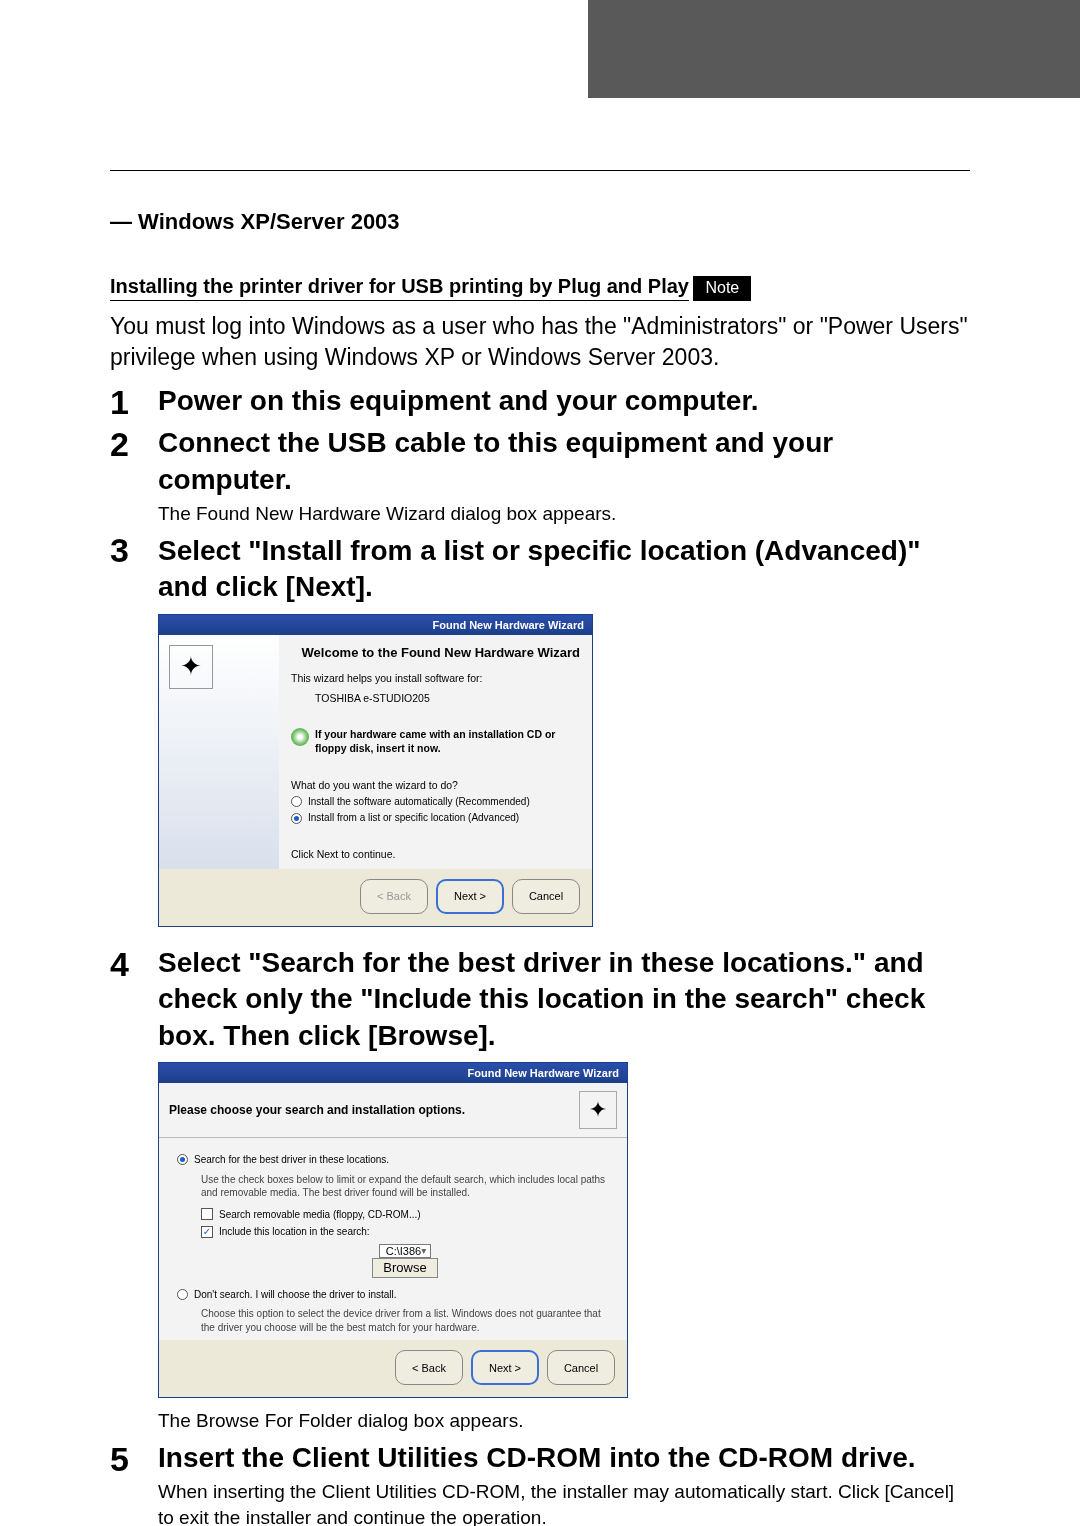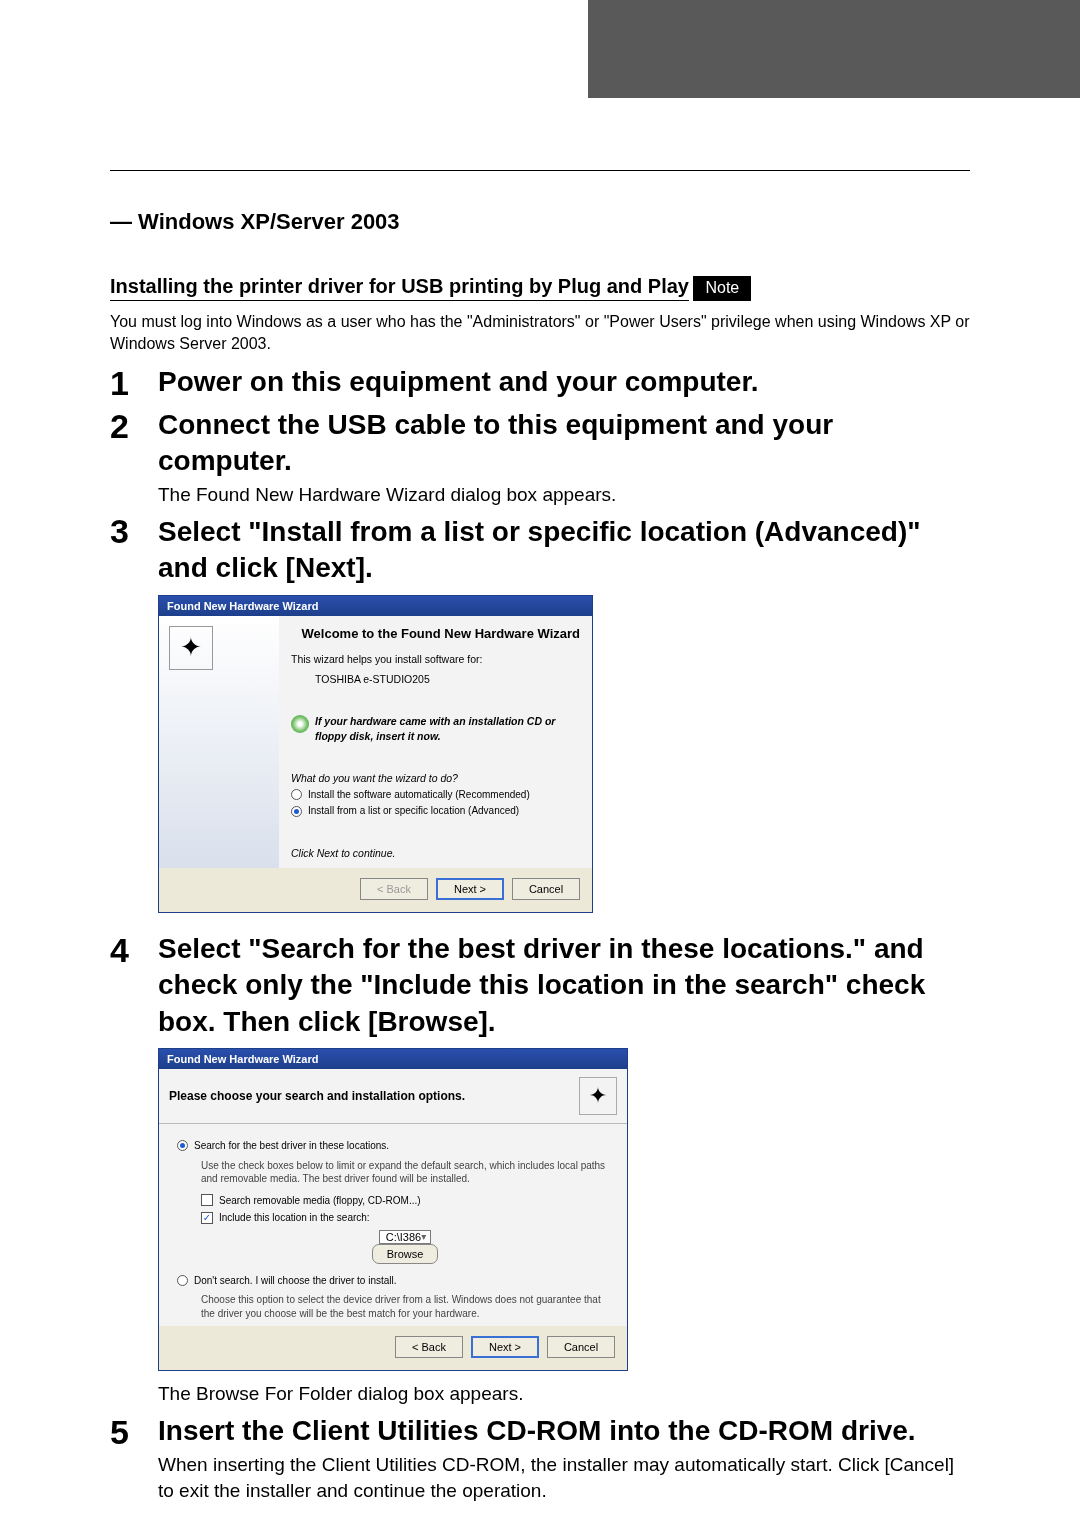--- a/index.html
+++ b/index.html
@@ -7,69 +7,69 @@
   .page { width: 1080px; }
   .header { position: relative; height: 98px; }
   .header-stripe { position: absolute; right: 0; top: 0; width: 492px; height: 98px; background: #595959; }
   .rule-area { padding: 0 110px; }
   .top-rule { border-top: 1.6px solid #000; margin-top: 72px; }
   .content { padding: 0 110px; }
   h3.section { font-size: 22px; font-weight: bold; margin-top: 38px; }
   h4.subsection { font-size: 20px; font-weight: bold; margin-top: 40px; border-bottom: 1.4px solid #000; display: inline-block; padding-bottom: 2px; }
   p.body { font-size: 19px; line-height: 1.35; margin-top: 24px; }
   .note-label { display: inline-block; background: #000; color: #fff; font-size: 16px; padding: 3px 12px 4px; margin-top: 18px; }
-  p.note-body { font-size: 16px; line-height: 1.35; margin-top: 10px; }
+  p.note-body { font-size: 23px; line-height: 1.35; margin-top: 10px; }
   table.steps { border-collapse: collapse; margin-top: 10px; }
   table.steps td { vertical-align: top; }
   td.num { font-family: Arial, Helvetica, sans-serif; font-weight: 900; font-size: 34px; line-height: 1; width: 48px; padding-top: 2px; padding-right: 8px; }
   td.num.s3 { padding-top: 0; }
   .step-title { font-family: Arial, Helvetica, sans-serif; font-weight: bold; font-size: 28px; line-height: 1.3; }
   .step-body { font-size: 19px; line-height: 1.35; margin-top: 3px; }
   .step-spacer { height: 6px; }
   
   .dialog1 { width: 435px; border: 1px solid #1d3f8a; margin-top: 8px; margin-bottom: 18px; font-size: 10.5px; color: #000; }
-  .dlg-title { background: linear-gradient(#2a4fad,#1d3f8a); color:#fff; font-weight: bold; font-size: 11px; padding: 4px 8px; }
+  .dlg-title { background: linear-gradient(#2a4fad,#1d3f8a); color:#fff; font-weight: bold; font-size: 11px; padding: 4px 8px; text-align: right; }
   .d1-body { display: flex; }
   .d1-left { width: 120px; background: linear-gradient(#ffffff,#d9e0ec); padding: 10px; display:flex; flex-direction:column; align-items:flex-start; }
   .d1-icon-box { width: 44px; height: 44px; border: 1px solid #999; display:flex; align-items:center; justify-content:center; font-size: 26px; }
   .d1-right { flex: 1; padding: 10px 12px 8px 12px; background:#f3f3f3; }
   .d1-heading { font-weight: bold; font-size: 13px; line-height: 1.25; text-align: right; }
   .small { font-size: 10.5px; line-height: 1.35; }
   .tiny { font-size: 10px; line-height: 1.35; }
   .cd-row { display:flex; align-items:flex-start; gap:6px; font-weight:bold; border-left:0; margin-top:12px; }
   .cd-icon { width:18px; height:18px; border-radius:50%; background: radial-gradient(circle,#fff 15%, #7cc36e 55%, #3aa03a 85%); display:inline-block; flex-shrink:0; margin-top:1px;}
   .radio-row { display:flex; align-items:center; gap:6px; margin-top:3px; }
   .radio-outer { width:11px; height:11px; border-radius:50%; border:1px solid #555; display:inline-flex; align-items:center; justify-content:center; background:#fff;}
   .radio-inner { width:5px; height:5px; border-radius:50%; }
   .radio-inner.on { background:#1a5bd4; }
   .dlg-btnrow { display:flex; justify-content:flex-end; gap:8px; padding:10px 12px 12px; background:#ece9d8; }
-  .win-btn { min-width:68px; height:22px; font-size:11px; border:1px solid #888; border-radius:0; background:#efece0; display:flex; align-items:center; justify-content:center; }
+  .win-btn { min-width:68px; height:35px; font-size:11px; border:1px solid #888; border-radius:10px; background:#efece0; display:flex; align-items:center; justify-content:center; }
   .win-btn.disabled { color:#9a9a9a; }
   .win-btn.primary { border:2px solid #3a6fd6; }
   
   .dialog2 { width: 470px; border:1px solid #1d3f8a; margin-top:8px; margin-bottom:10px; font-size:10.5px; }
   .d2-head { background:#f3f3f3; border-bottom:1px solid #bbb; padding:8px 10px; display:flex; align-items:center; justify-content:space-between; }
   .d2-head .title { font-weight:bold; font-size:12px;}
   .d2-head .glyph { width:38px; height:38px; border:1px solid #aaa; display:flex; align-items:center; justify-content:center; font-size:22px;}
   .d2-body { background:#f3f3f3; padding:12px 18px 6px 18px; }
   .check-row { display:flex; align-items:center; gap:6px; margin-top:4px; }
   .checkbox { width:12px; height:12px; border:1px solid #555; background:#fff; display:inline-flex; align-items:center; justify-content:center; font-size:10px; line-height:1; color:#1a5bd4; }
   .path-row { display:flex; gap:0; align-items:center; margin-top:5px; margin-left:24px;flex-direction:column; }
   .path-field { flex:1; height:20px; border:1px solid #7a7a7a; background:#fff; display:flex; align-items:center; justify-content:space-between; padding:0 4px 0 6px; font-size:11px; }
   .path-field .dd { font-size:10px; color:#666; }
-  .browse-btn { width:66px; height:20px; border:1px solid #888; border-radius:7px; background:#efece0; font-size:11px; display:flex; align-items:center; justify-content:center;}
+  .browse-btn { width:66px; height:20px; border:1px solid #888; border-radius:0; background:#efece0; font-size:13px; display:flex; align-items:center; justify-content:center;}
   .foot-rule { border-top:1.4px solid #000; margin-top:40px; }
   .foot-area { padding: 6px 110px 0 110px; display:flex; justify-content:flex-end;font-style:italic; }
   .foot { font-size:18px; }
   .pgnum { margin-left:16px; }
   .indent24 { margin-left: 24px; }
   .mt6 { margin-top:6px;}
   .mt8 { margin-top:8px;}
   .mt10 { margin-top:10px;}
-  .mt12 { margin-top:28px;font-style:italic;}
+  .mt12 { margin-top:22px;}
   .gray { color:#444; }
 </style>
 </head>
 <body>
 
 <div class="page">
   <div class="header">
     <div class="header-stripe"></div>
   </div>
 

